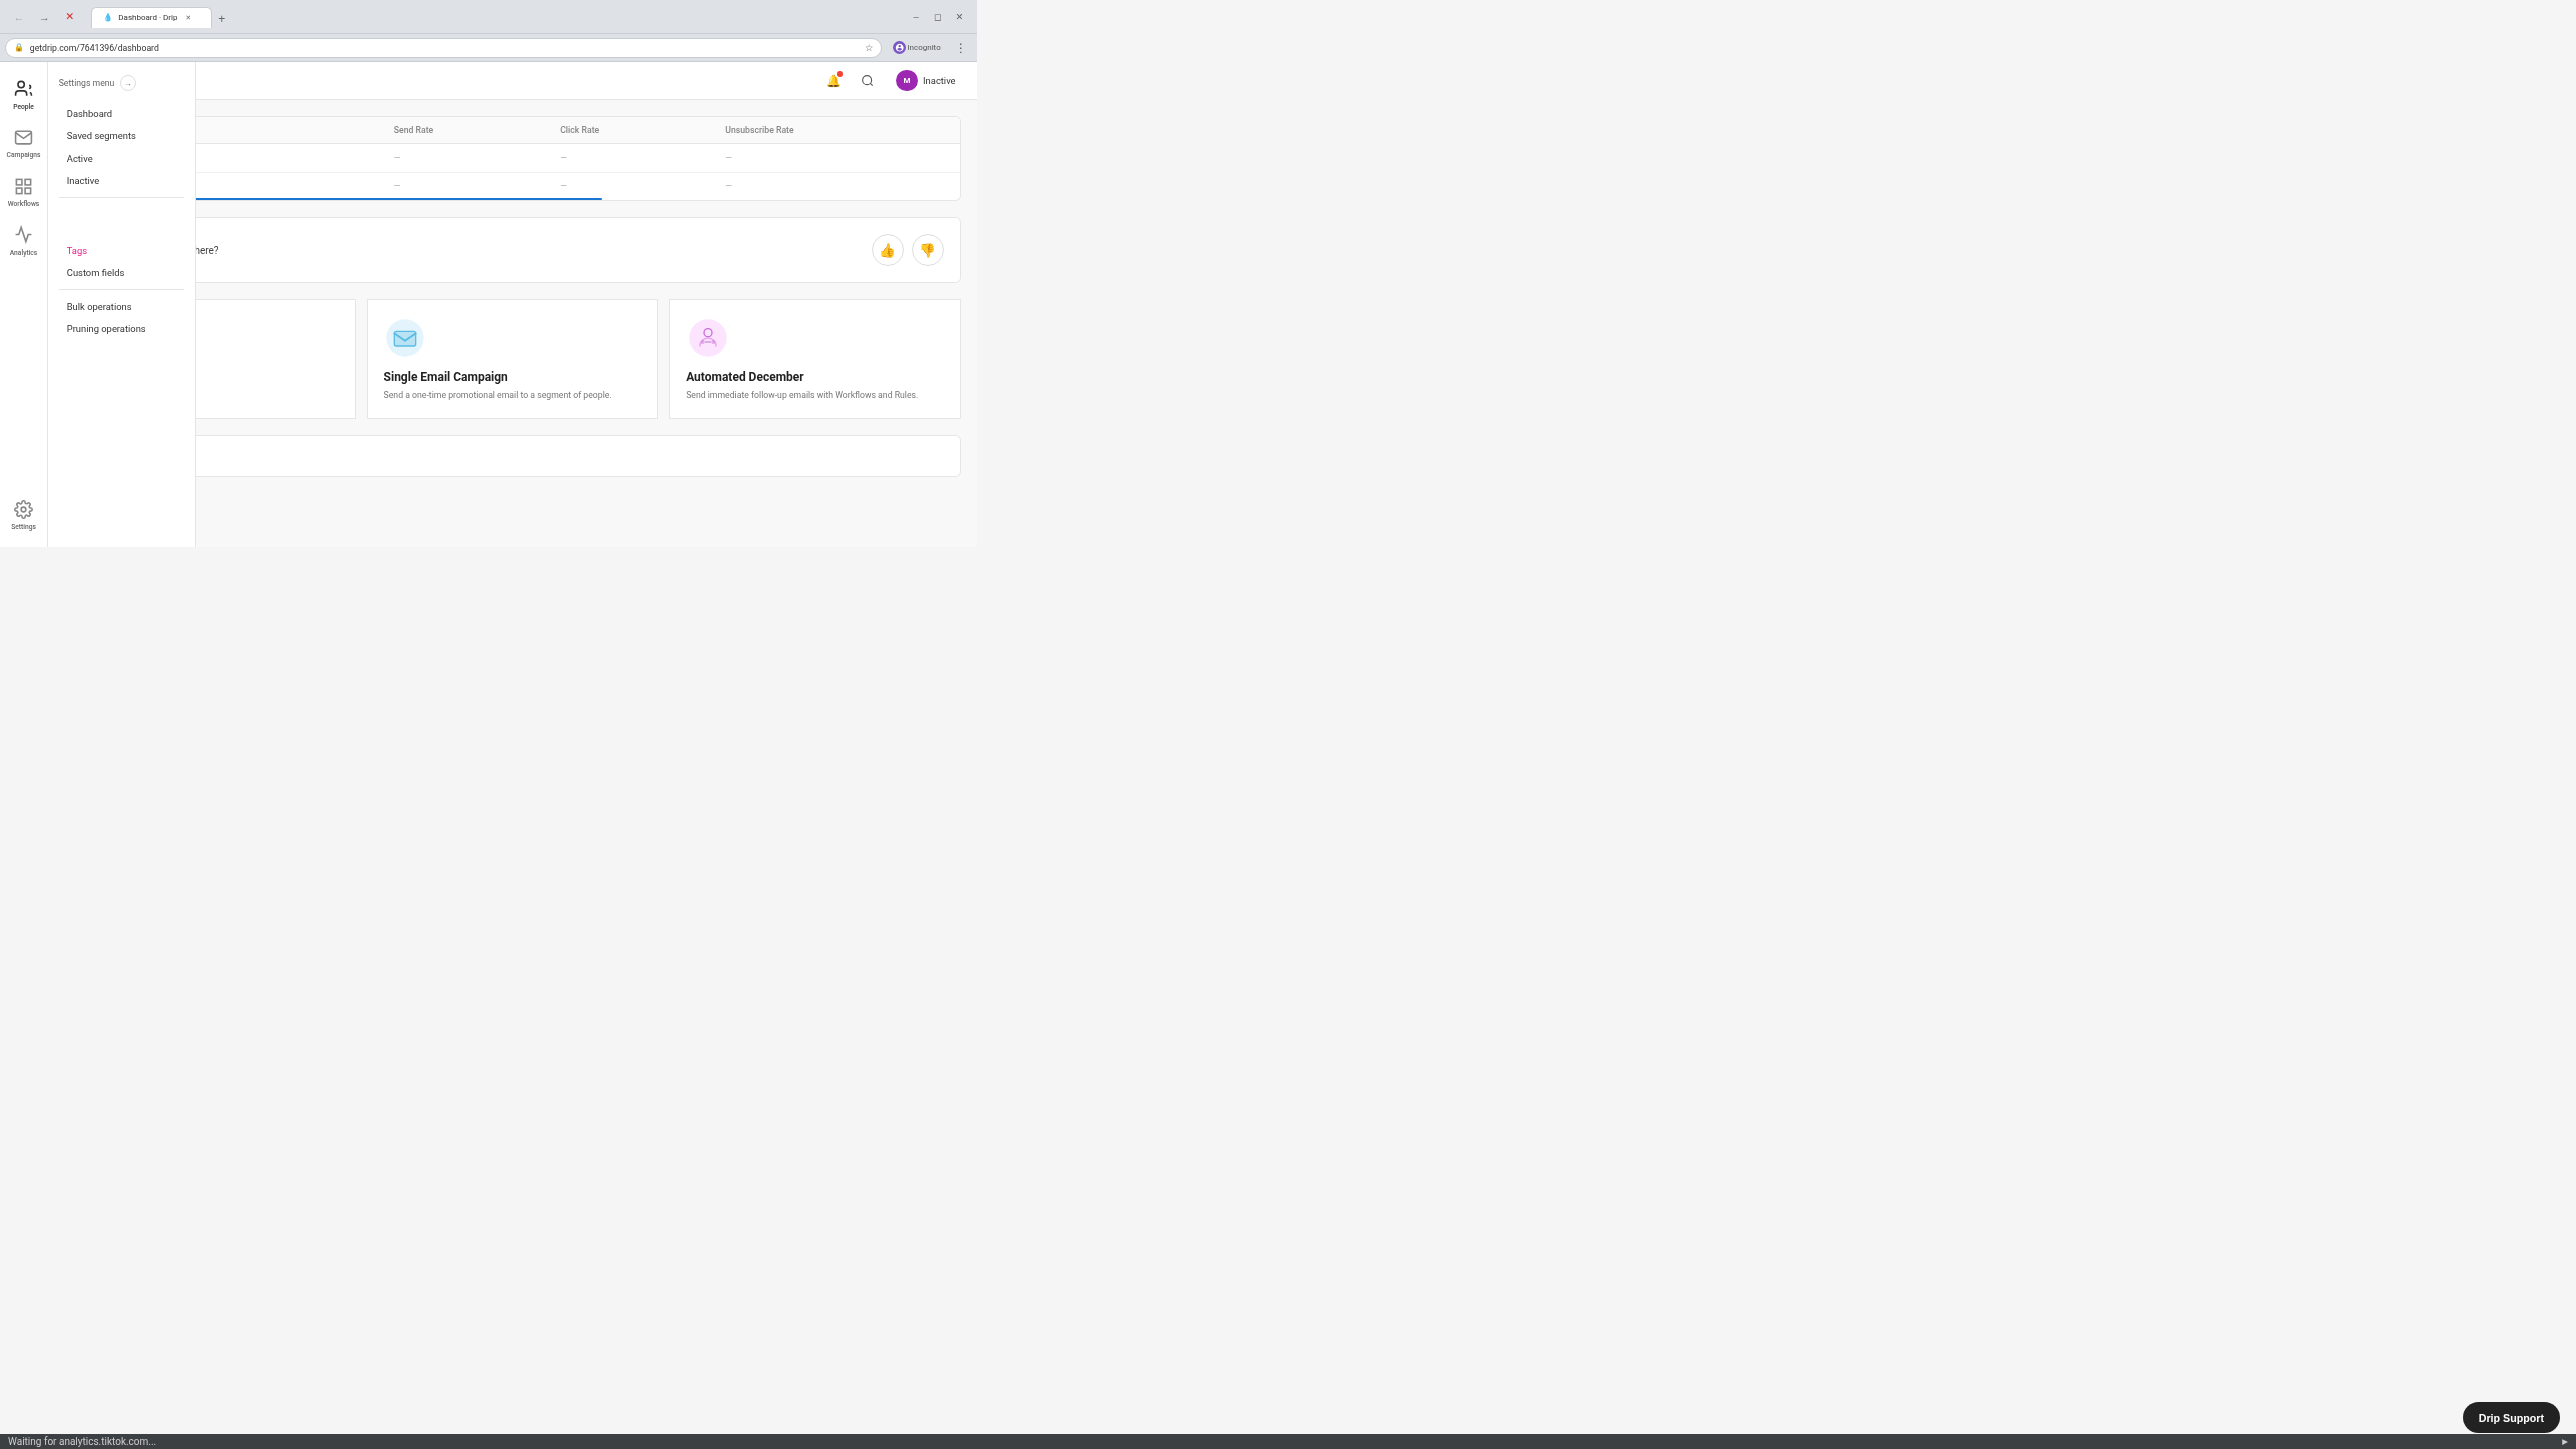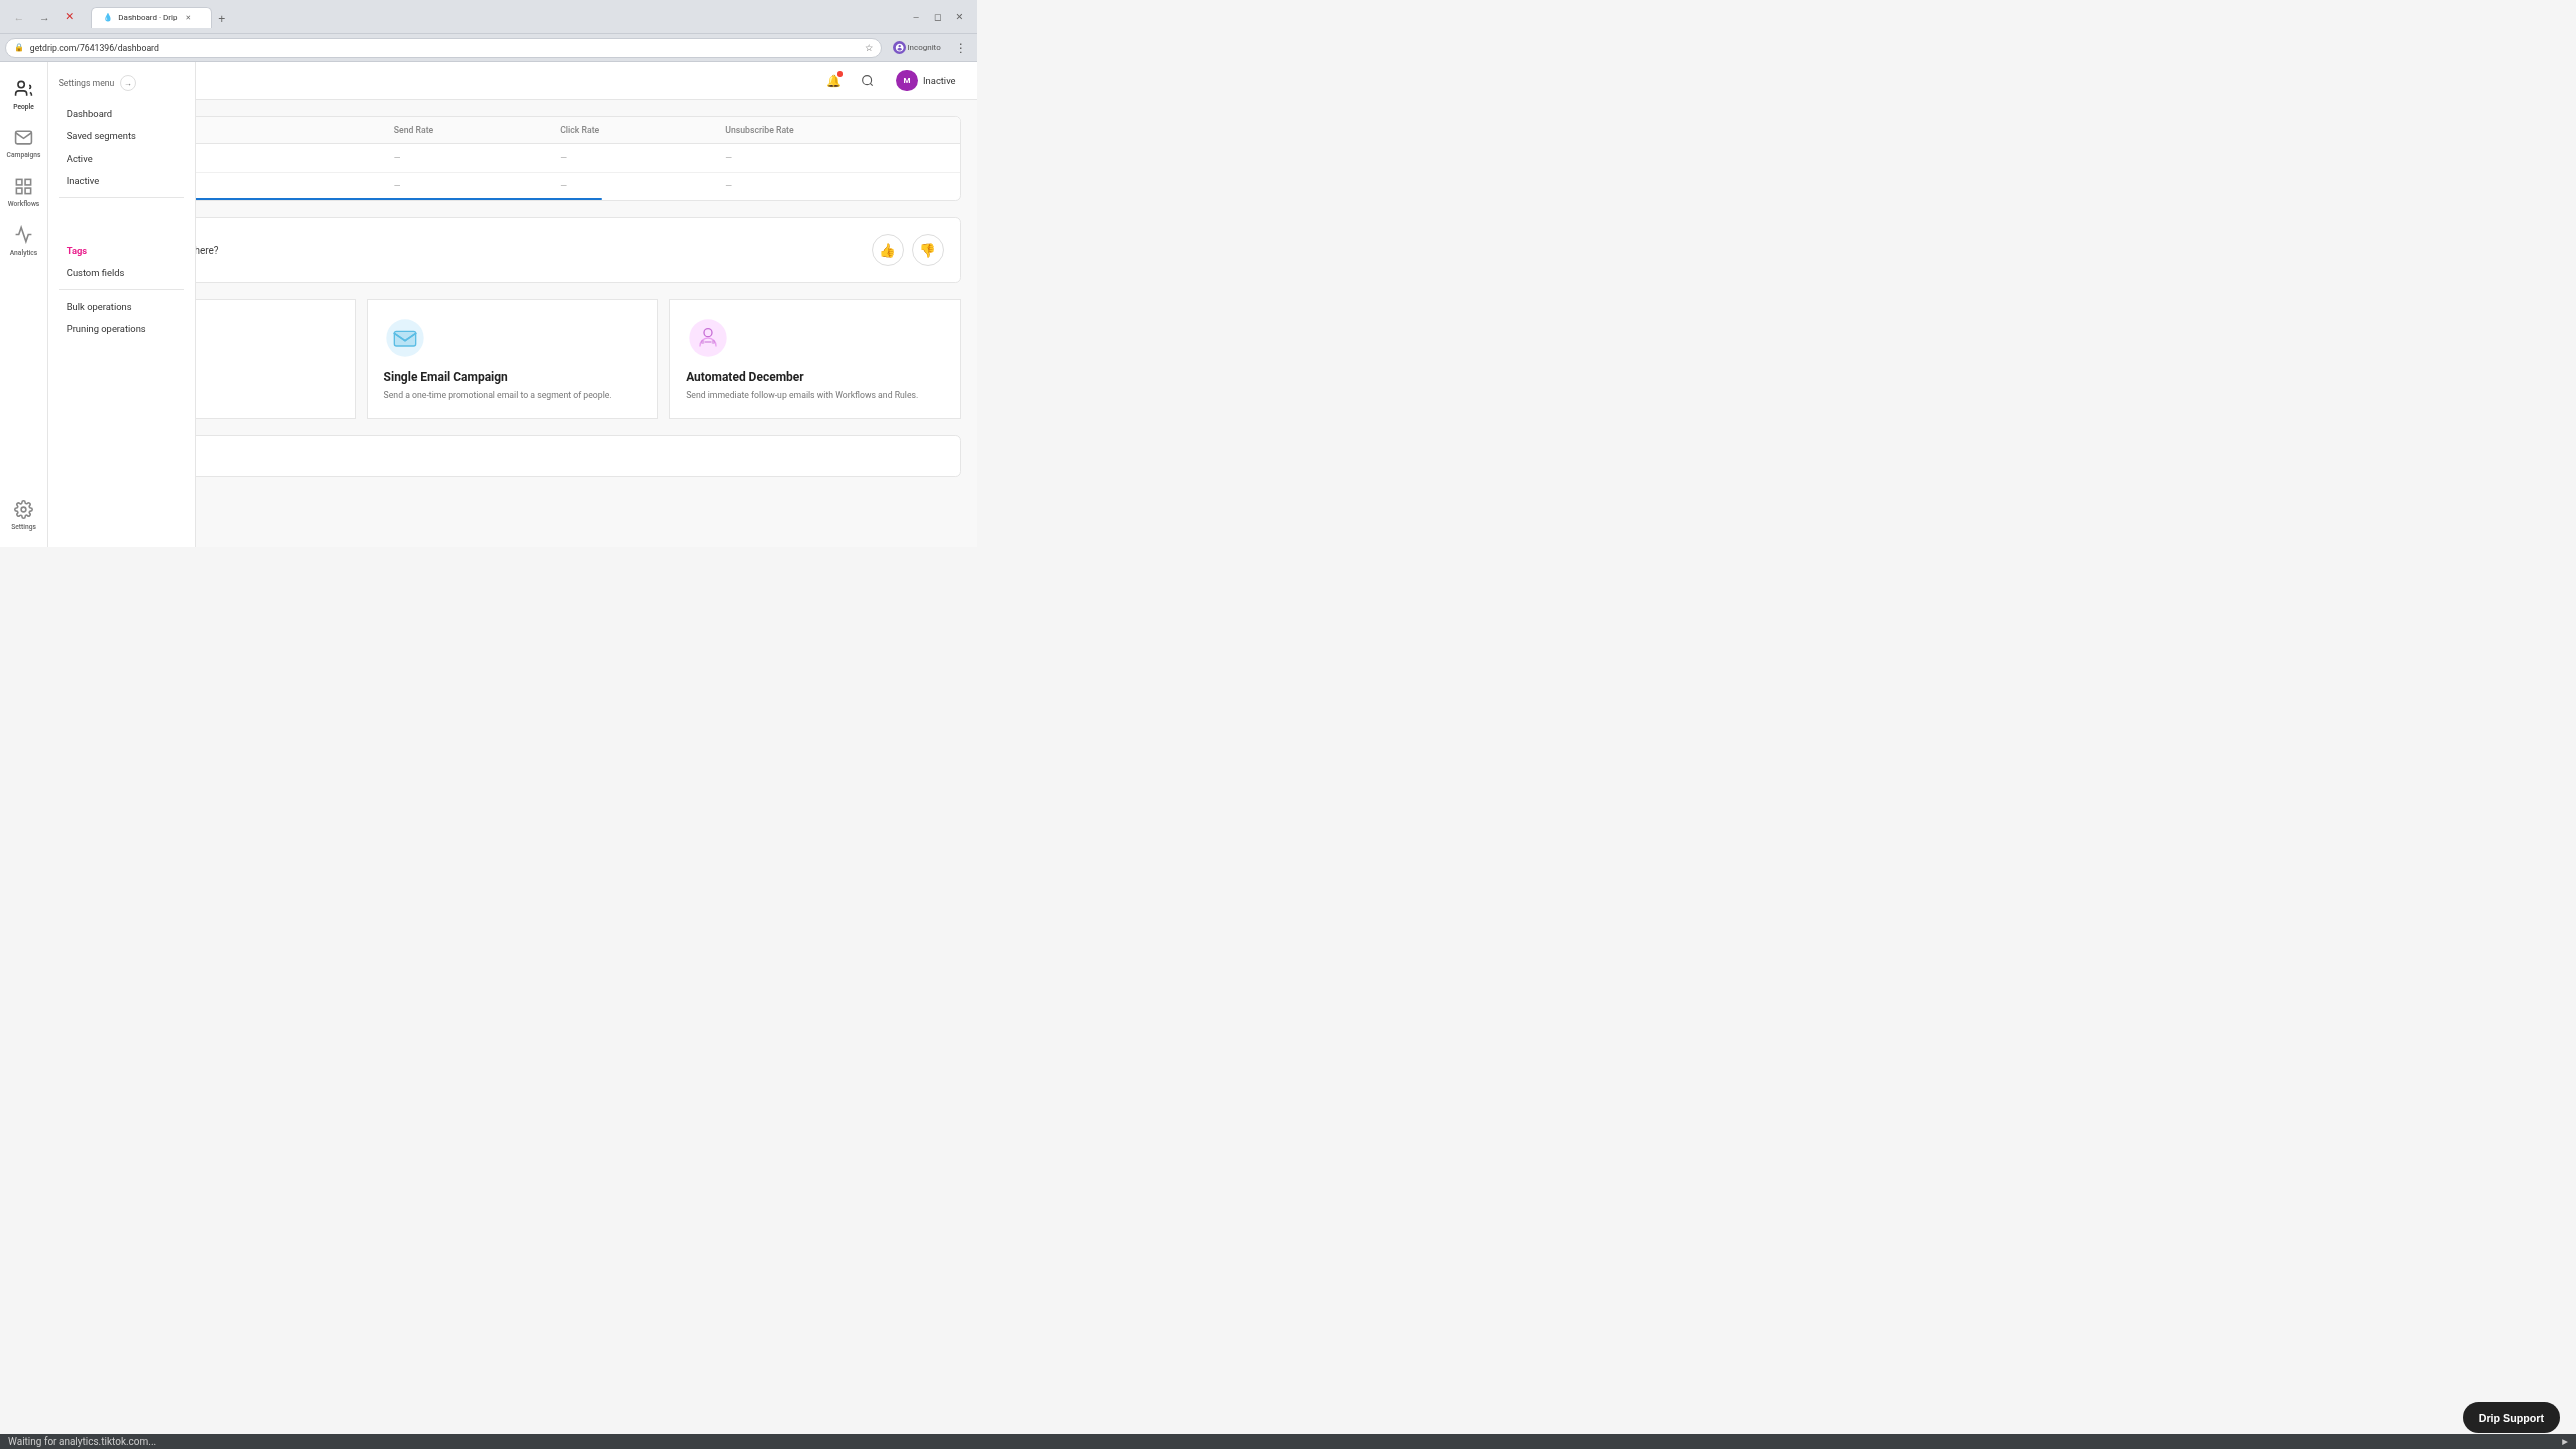--- a/index.html
+++ b/index.html
@@ -258,21 +258,21 @@
       font-size: 8px;
     }
     .menu-item {
       padding: 5.4px 13.4px;
       font-size: 9.4px;
       cursor: pointer;
       color: #333;
       border-radius: 2.7px;
       margin: 0.7px 5.4px;
     }
-    .menu-item.active { color: #e91e8c; font-weight: 700; margin-top: 42px; }
+    .menu-item.active { color: #e91e8c; font-weight: 400; margin-top: 42px; }
     .menu-divider {
       height: 0.7px;
       background: #e5e5e5;
       margin: 5.4px 10.7px;
     }
 
     
     .main-content {
       flex: 1;
       background: #f8f8f8;

